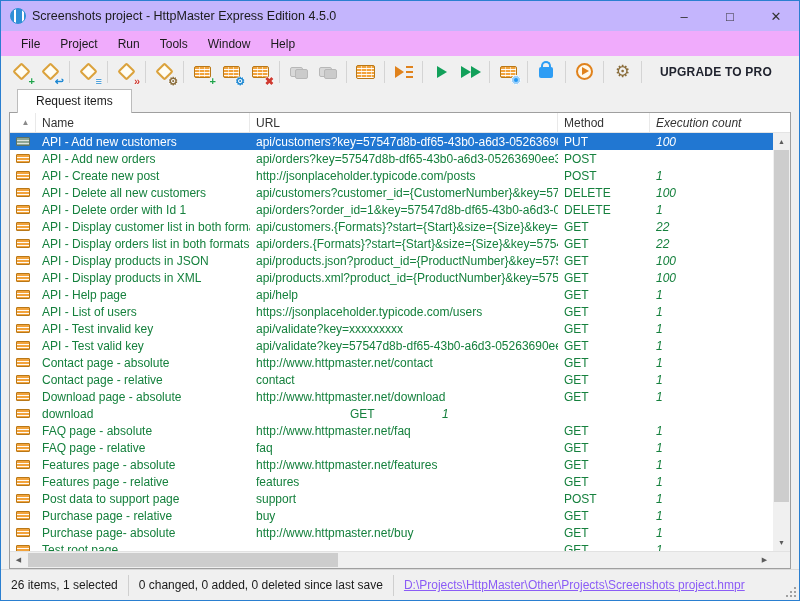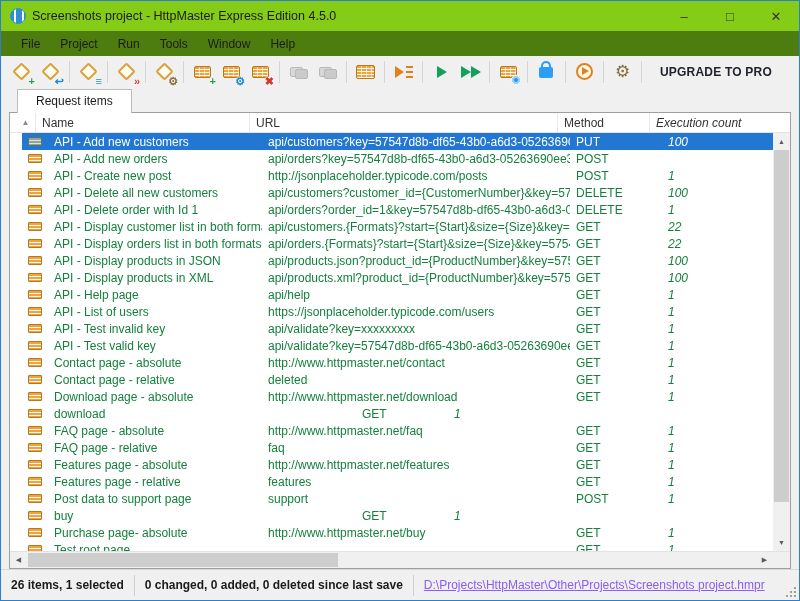--- a/index.html
+++ b/index.html
@@ -7,30 +7,30 @@
   body { font-family: "Liberation Sans", sans-serif; }
   .window {
     width: 800px; height: 601px;
     border: 1px solid #2a7fd0;
     background: #f0f0f0;
     display: flex; flex-direction: column;
     overflow: hidden;
     position: relative;
   }
   
-  .titlebar { height: 30px; background:#84cc16; display:flex; align-items:center; flex-shrink:0; }
+  .titlebar { height: 30px; background:#c4b5fd; display:flex; align-items:center; flex-shrink:0; }
   .app-icon { width:16px; height:16px; border-radius:50%; margin:0 6px 0 9px;
     background: linear-gradient(90deg,#2f8fd6 0 3px,#fff 3px 5px,#2f8fd6 5px 11px,#fff 11px 13px,#2f8fd6 13px 16px);
     border:1px solid #2f8fd6; flex-shrink:0; }
   .title-text { font-size:12.5px; color:#1b1b1b; }
   .win-controls { margin-left:auto; display:flex; height:100%; }
   .win-btn { width:46px; height:100%; display:flex; align-items:center; justify-content:center;
     font-size:13px; color:#333; cursor:default; }
   
-  .menubar { height:25px; background:#4d7c0f; display:flex; align-items:center; padding-left:10px; flex-shrink:0; }
+  .menubar { height:25px; background:#f0abfc; display:flex; align-items:center; padding-left:10px; flex-shrink:0; }
   .menu-item { font-size:12px; color:#1b1b1b; padding:4px 10px; }
   
   .toolbar { height:31px; background:#f0f0f0; display:flex; align-items:center; padding-left:6px; flex-shrink:0; }
   .tsep { width:1px; height:22px; background:#d4d4d4; margin:0 4px; }
   .tbtn { width:27px; height:27px; position:relative; display:flex; align-items:center; justify-content:center; margin:0 1px; }
   .tbtn .badge { position:absolute; right:0px; bottom:-1px; font-size:11px; font-weight:bold; line-height:10px;
     text-shadow:0 0 2px #fff,0 0 2px #fff; }
   .tbtn.disabled { opacity:.9; }
   
   .dia { width:13px; height:13px; border:2px solid #dba23c; background:#fffdf4; transform:rotate(45deg); border-radius:2px; display:block; }
@@ -63,21 +63,21 @@
   .content { height:457px; background:#fff; border:1px solid #9f9f9f; display:flex; flex-direction:column; position:relative; z-index:1; }
   .thead { height:20px; display:flex; align-items:center; border-bottom:1px solid #e4e4e4; font-size:12px; color:#333; flex-shrink:0; }
   .thead .hc { height:100%; display:flex; align-items:center; border-right:1px solid #e9e9e9; padding-left:6px; }
   .sort-arrow { font-size:8px; color:#8a8a8a; margin:0 auto; }
   .c-icon { width:26px; justify-content:center; }
   .c-name { width:214px; }
   .c-url { width:308px; }
   .c-method { width:92px; }
   .c-count { flex:1; border-right:none !important;font-style:italic; }
   .rows-viewport { flex:1; position:relative; overflow:hidden; }
-  .rows { position:absolute; top:0; left:12px; right:17px; }
+  .rows { position:absolute; top:0; left:0; right:17px; }
   .row { height:17px; display:flex; align-items:center; font-size:12px; color:#15803d; white-space:nowrap; }
   .row .cell { overflow:hidden; text-overflow:clip; height:100%; display:flex; align-items:center; padding-left:6px; }
   .row .c-icon { justify-content:center; padding-left:0; flex-shrink:0; }
   .row-grid { width:14px; height:9px; background:#f2a33c; border:1px solid #b97817; border-radius:1px;
     background-image: repeating-linear-gradient(180deg, rgba(255,255,255,0) 0 2px, rgba(255,255,255,.95) 2px 3px); }
   .row.selected { background:#2177d2; color:#fff; }
   .row.selected .row-grid { background:#8da695; border-color:#5d7265; background-image:repeating-linear-gradient(180deg, rgba(255,255,255,0) 0 2px, rgba(255,255,255,.7) 2px 3px); }
   
   .vscroll { position:absolute; top:0; right:0; bottom:0; width:17px; background:#f0f0f0; }
   .vthumb { position:absolute; top:17px; left:1px; right:1px; height:352px; background:#cdcdcd; }
@@ -85,21 +85,21 @@
     font-size:7px; color:#5c5c5c; background:#f0f0f0; }
   .sarrow.up { top:0; } .sarrow.down { bottom:0; }
   .hscroll { height:17px; background:#f0f0f0; border-top:1px solid #e2e2e2; position:relative; flex-shrink:0; }
   .hthumb { position:absolute; left:18px; top:1px; bottom:1px; width:310px; background:#cdcdcd; }
   .harrow { position:absolute; top:0; width:17px; height:16px; display:flex; align-items:center; justify-content:center;
     font-size:7px; color:#5c5c5c; }
   .harrow.left { left:0; } .harrow.right { right:17px; }
   .hcorner { position:absolute; right:0; top:0; width:17px; height:16px; background:#f0f0f0; }
   
   .statusbar { flex:1; background:#f0f0f0; border-top:1px solid #d9d9d9; display:flex; align-items:center; font-size:12px; color:#1b1b1b; position:relative; }
-  .sb-sec { padding:0 10px; height:100%; display:flex; align-items:center;font-weight:bold; }
+  .sb-sec { padding:0 10px; height:100%; display:flex; align-items:center; }
   .sb-div { width:1px; height:70%; background:#cfcfcf; }
   .sb-link { color:#8b5cf6; text-decoration:underline; padding:0 10px; white-space:nowrap; }
   .grip { position:absolute; right:1px; bottom:1px; width:14px; height:14px; }
   .grip::before { content:""; position:absolute; right:2px; bottom:2px; width:2px; height:2px; background:#a0a0a0;
     box-shadow:0 -4px #a0a0a0, 0 -8px #a0a0a0, -4px 0 #a0a0a0, -8px 0 #a0a0a0, -4px -4px #a0a0a0; }
 </style>
 </head>
 <body>
 
 <div class="window">
@@ -365,21 +365,21 @@
     <span class="cell c-url">http://www.httpmaster.net/contact</span>
     <span class="cell c-method">GET</span>
     <span class="cell c-count">1</span>
   </div>
 
   <div class="row">
     <span class="cell c-icon">
                 <span class="row-grid"></span>
               </span>
     <span class="cell c-name">Contact page - relative</span>
-    <span class="cell c-url">deleted</span>
+    <span class="cell c-url">contact</span>
     <span class="cell c-method">GET</span>
     <span class="cell c-count">1</span>
   </div>
 
   <div class="row">
     <span class="cell c-icon">
                 <span class="row-grid"></span>
               </span>
     <span class="cell c-name">Download page - absolute</span>
     <span class="cell c-url">http://www.httpmaster.net/download</span>
@@ -443,20 +443,21 @@
     <span class="cell c-name">Post data to support page</span>
     <span class="cell c-url">support</span>
     <span class="cell c-method">POST</span>
     <span class="cell c-count">1</span>
   </div>
 
   <div class="row">
     <span class="cell c-icon">
                 <span class="row-grid"></span>
               </span>
+    <span class="cell c-name">Purchase page - relative</span>
     <span class="cell c-url">buy</span>
     <span class="cell c-method">GET</span>
     <span class="cell c-count">1</span>
   </div>
 
   <div class="row">
     <span class="cell c-icon">
                 <span class="row-grid"></span>
               </span>
     <span class="cell c-name">Purchase page- absolute</span>

